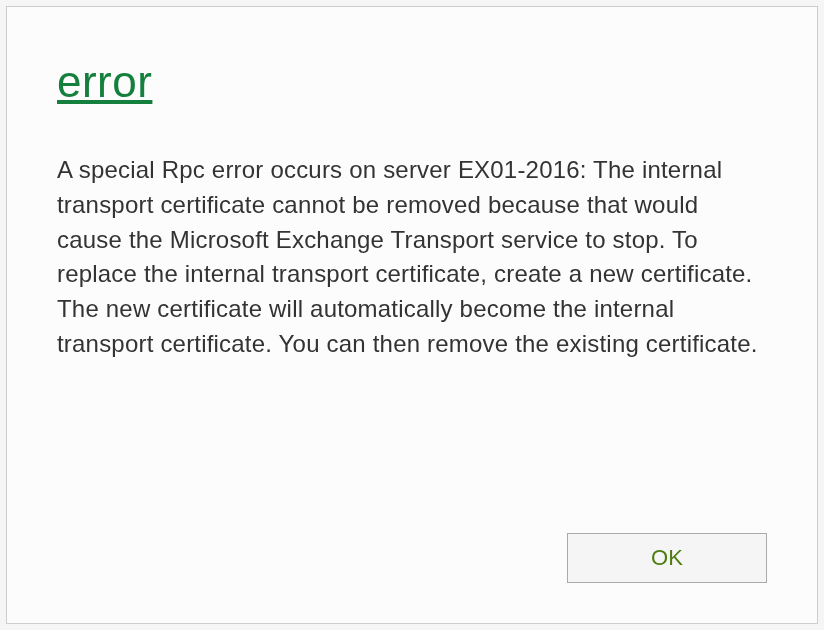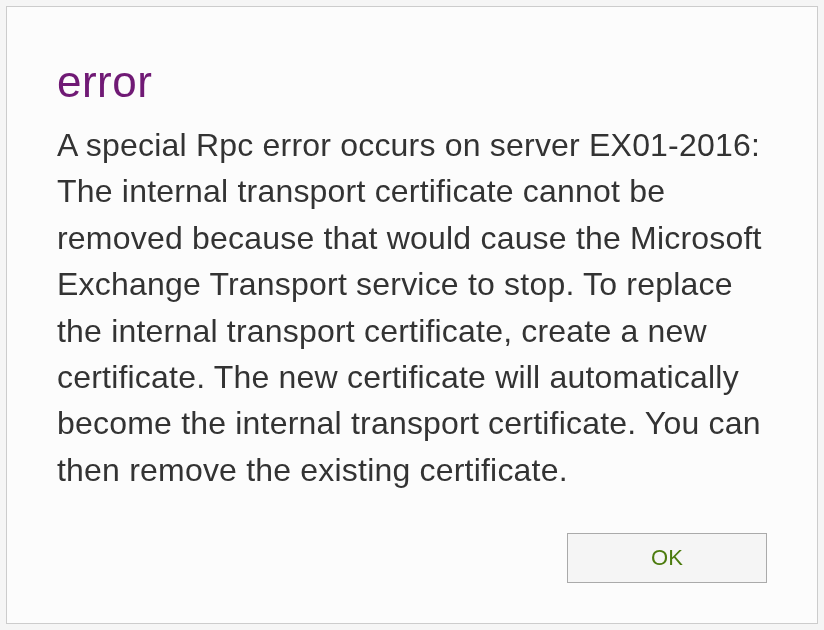--- a/index.html
+++ b/index.html
@@ -22,26 +22,27 @@
       background: #fcfcfc;
       border: 1px solid #cccccc;
       padding: 50px 50px 40px 50px;
       display: flex;
       flex-direction: column;
       position: relative;
     }
     .dialog-title {
       font-size: 44px;
       font-weight: 300;
-      color: #701a75;
-      margin-bottom: 15px;
+      color: #15803d;
+      margin-bottom: 46px;
       letter-spacing: 0.5px;
+      text-decoration: underline;
     }
     .dialog-message {
-      font-size: 32px;
+      font-size: 24px;
       font-weight: 300;
       color: #333333;
       line-height: 1.45;
       letter-spacing: 0.2px;
     }
     .dialog-footer {
       position: absolute;
       bottom: 40px;
       right: 50px;
     }

